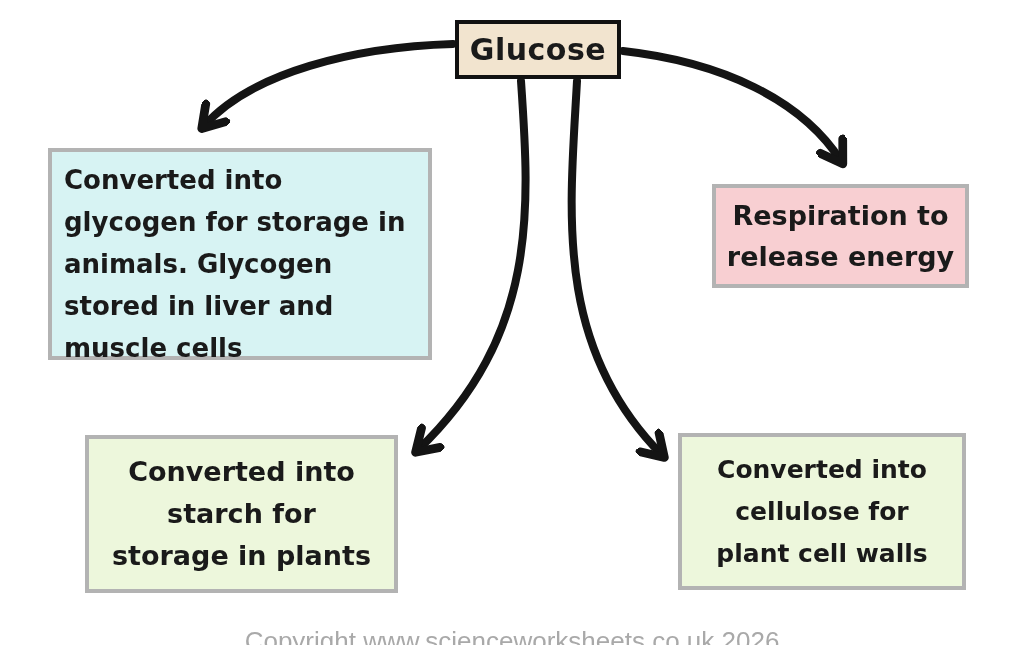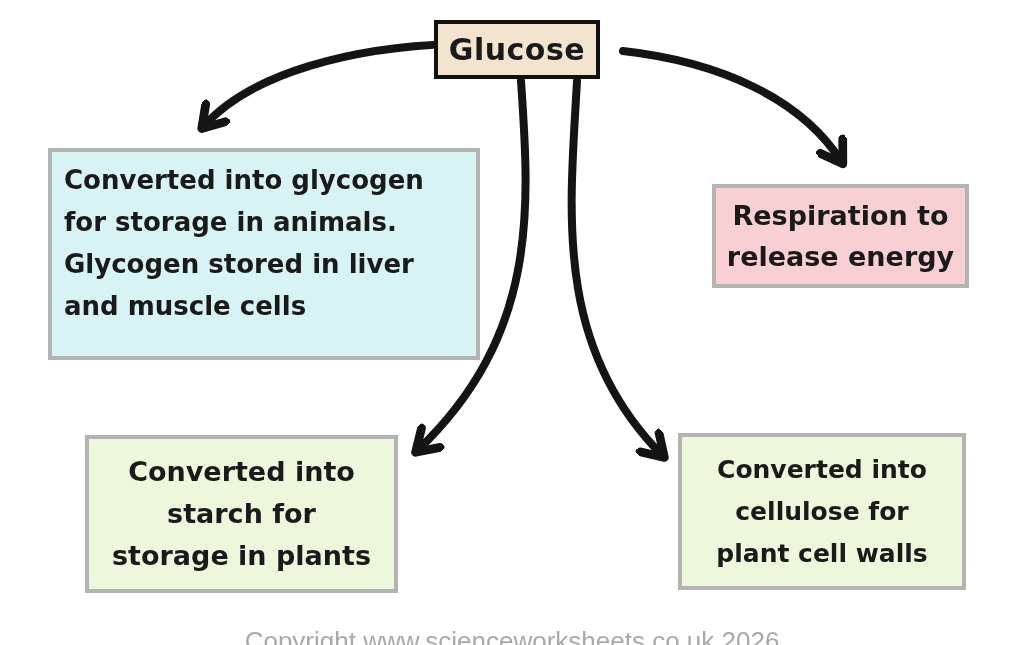--- a/index.html
+++ b/index.html
@@ -21,30 +21,30 @@
     position: absolute;
     box-sizing: border-box;
     display: flex;
     align-items: center;
     justify-content: center;
     font-weight: 700;
     color: #1a1a1a;
     text-align: center;
   }
   .node-glucose {
-    left: 434px; top: 20px;
+    left: 455px; top: 20px;
     width: 166px; height: 59px;
     background: #f2e4cf;
     border: 4px solid #111111;
     font-size: 30px;
     letter-spacing: 0.5px;
   }
   .node-glycogen {
     left: 48px; top: 148px;
-    width: 432px; height: 212px;
+    width: 384px; height: 212px;
     background: #d7f3f3;
     border: 4px solid #b3b3b3;
     font-size: 26px;
     line-height: 42px;
     justify-content: flex-start;
     align-items: flex-start;
     text-align: left;
     padding: 7px 12px;
   }
   .node-respiration {

